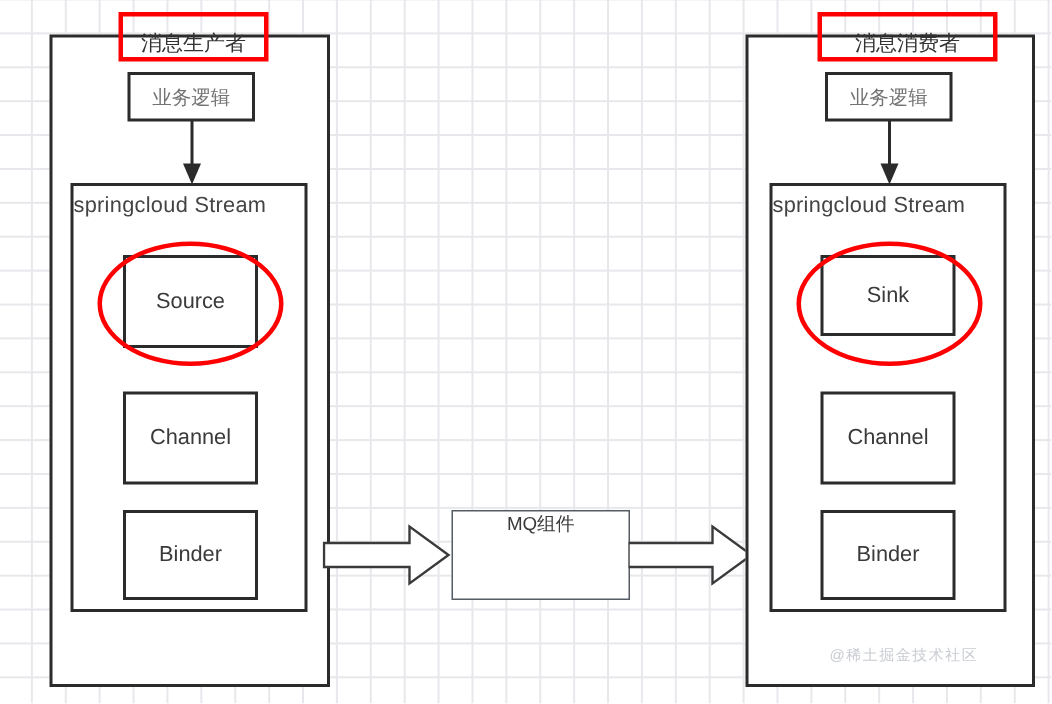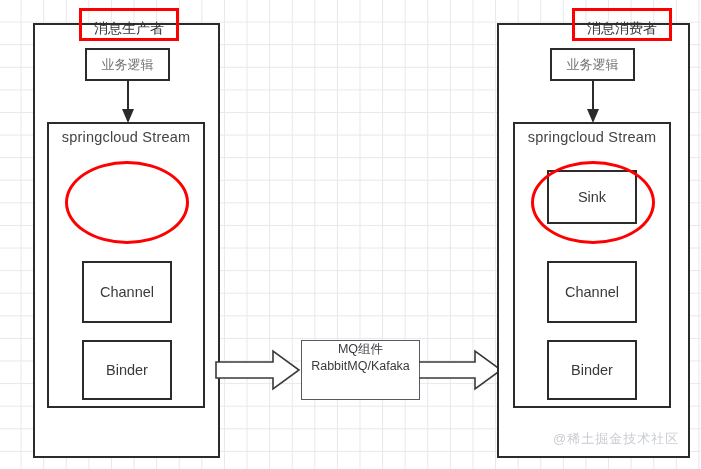--- a/index.html
+++ b/index.html
@@ -40,21 +40,21 @@
   .inner-panel {
     border-width: 2px;
     display: block;
     background: #ffffff;
   }
   .panel-title {
     position: absolute;
     left: 0;
     right: 0;
     top: 5px;
-    text-align: center;
+    text-align: left;
     font-size: 14.5px;
     color: #444444;
     letter-spacing: .2px;
   }
   .cn-label {
     font-size: 13px;
     color: #737373;
   }
   .en-label {
     font-size: 14.5px;
@@ -91,21 +91,21 @@
     display: flex;
     flex-direction: column;
     align-items: center;
     line-height: 1.35;
     font-size: 12.5px;
     color: #3a3a3a;
   }
   .block-arrow { position: absolute; }
   .watermark {
     position: absolute;
-    font-size: 13px;
+    font-size: 10px;
     color: #c9ccd2;
     letter-spacing: 1px;
     user-select: none;
   }
 </style>
 </head>
 <body>
 
 <div id="canvas">
 
@@ -121,46 +121,48 @@
 
   <svg class="vconn" style="left:118px; top:80px;" width="20" height="44" viewBox="0 0 20 44">
     <line x1="10" y1="0" x2="10" y2="32" stroke="#2b2b2b" stroke-width="2"></line>
     <polygon points="10,43 4,29 16,29" fill="#2b2b2b"></polygon>
   </svg>
 
   <div class="box inner-panel" style="left:47px; top:122px; width:158px; height:286px;">
     <div class="panel-title">springcloud Stream</div>
   </div>
 
+  <div class="box" style="left:82px; top:170px; width:90px; height:62px;">
+    <span class="en-label">Source</span>
+  </div>
   <div class="ellipse" style="left:65px; top:161px; width:124px; height:83px;"></div>
 
   <div class="box" style="left:82px; top:261px; width:90px; height:62px;">
     <span class="en-label">Channel</span>
   </div>
 
   <div class="box" style="left:82px; top:340px; width:90px; height:60px;">
     <span class="en-label">Binder</span>
   </div>
 
   <svg class="block-arrow" style="left:215px; top:348px;" width="86" height="44" viewBox="0 0 86 44">
     <polygon points="1,14 58,14 58,3 84,22 58,41 58,30 1,30" fill="#ffffff" stroke="#3a3a3a" stroke-width="1.6" stroke-linejoin="miter"></polygon>
   </svg>
 
   <div class="mq-box" style="left:301px; top:340px; width:119px; height:60px;">
     <div>MQ组件</div>
-    <div>RabbitMQ/Kafaka</div>
   </div>
 
   <svg class="block-arrow" style="left:419px; top:348px;" width="84" height="44" viewBox="0 0 84 44">
     <polygon points="0,14 56,14 56,3 82,22 56,41 56,30 0,30" fill="#ffffff" stroke="#3a3a3a" stroke-width="1.6" stroke-linejoin="miter"></polygon>
   </svg>
 
   <div class="box outer-box" style="left:497px; top:23px; width:193px; height:435px;"></div>
 
-  <div class="red-title" style="left:572px; top:8px; width:100px; height:33px;">
+  <div class="red-title" style="left:545px; top:8px; width:120px; height:33px;">
     <span>消息消费者</span>
   </div>
 
   <div class="box" style="left:550px; top:48px; width:85px; height:33px;">
     <span class="cn-label">业务逻辑</span>
   </div>
 
   <svg class="vconn" style="left:583px; top:80px;" width="20" height="44" viewBox="0 0 20 44">
     <line x1="10" y1="0" x2="10" y2="32" stroke="#2b2b2b" stroke-width="2"></line>
     <polygon points="10,43 4,29 16,29" fill="#2b2b2b"></polygon>

